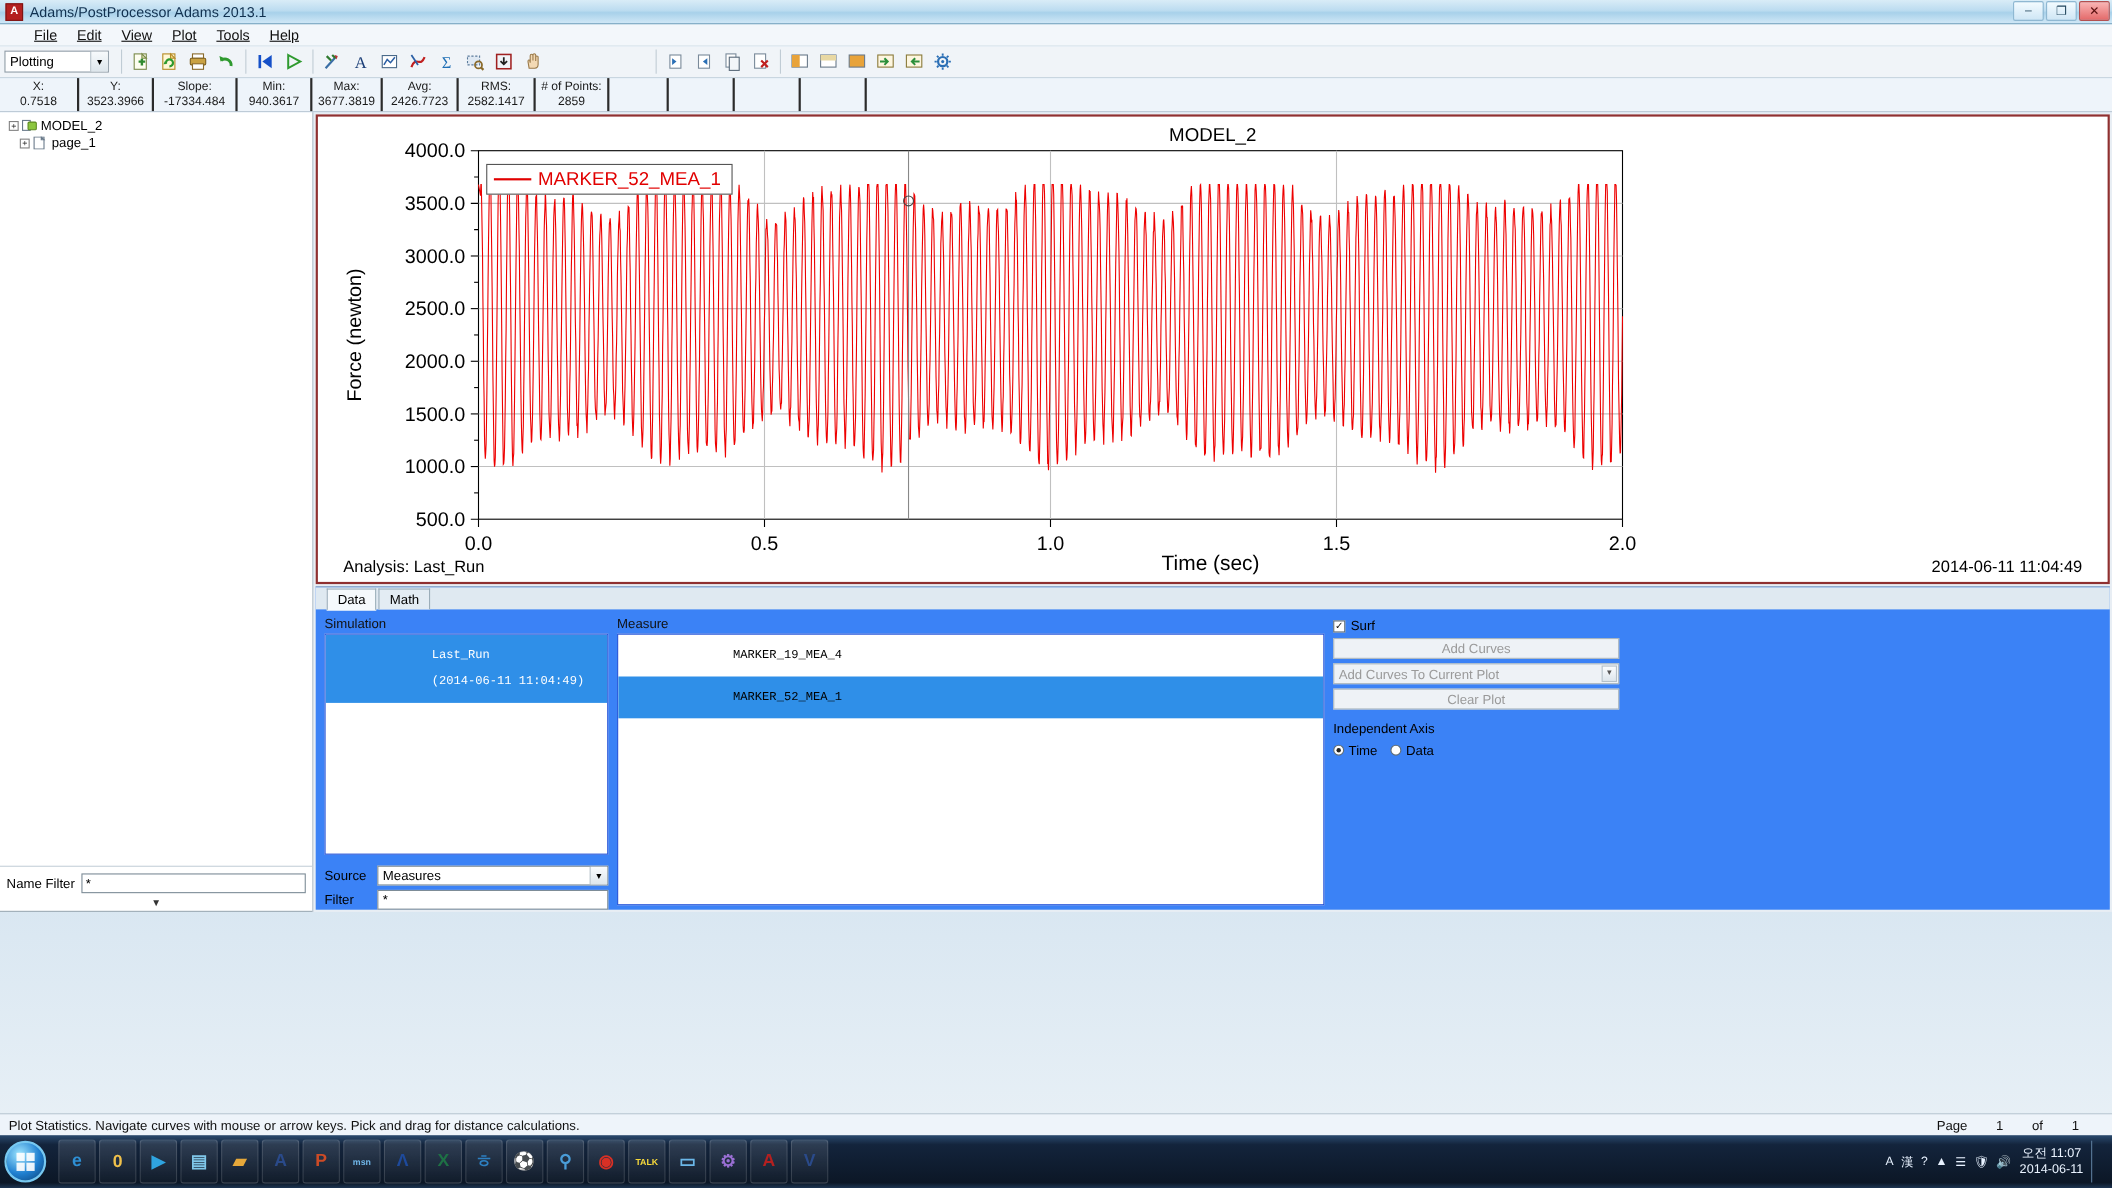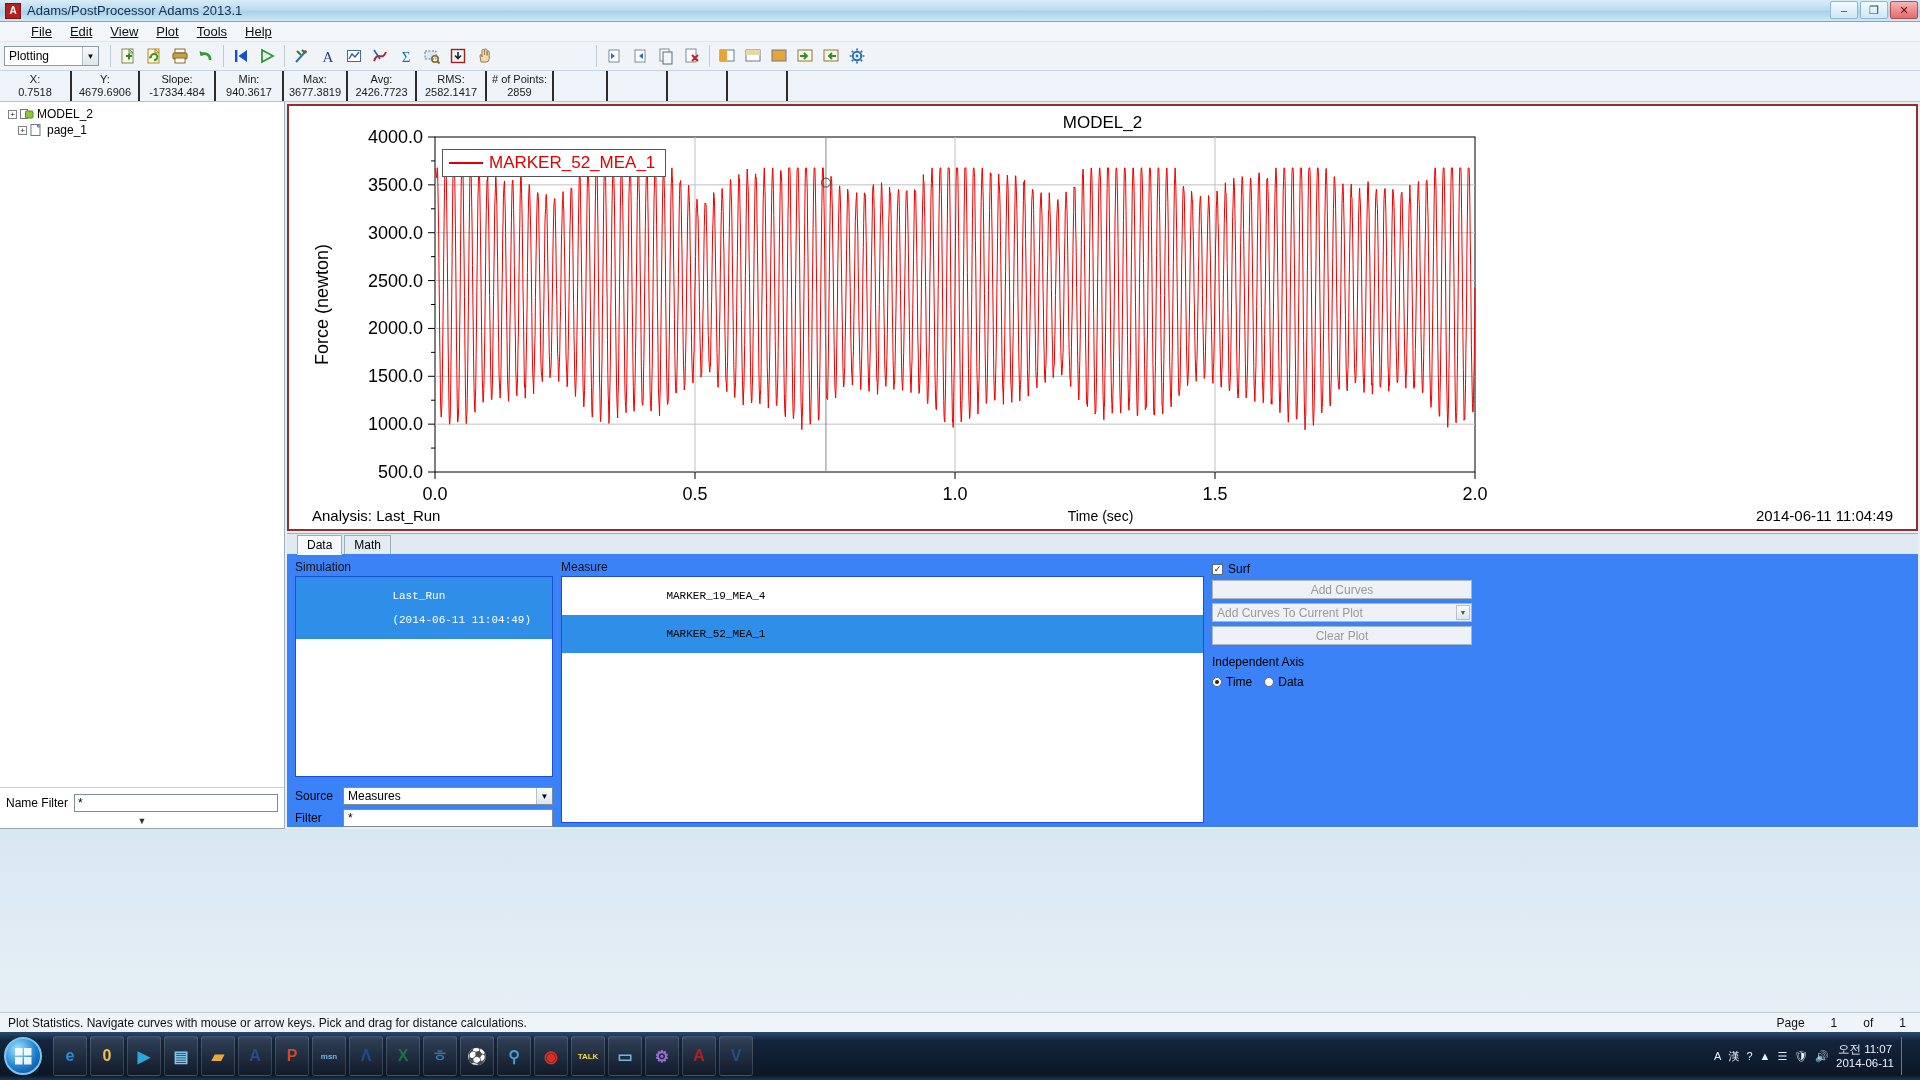--- a/index.html
+++ b/index.html
@@ -118,21 +118,21 @@
     text-align:center;font-size:17px;color:#000;margin-top:6px;
     font-family:"Liberation Sans", sans-serif;
   }
   #plot-svg-wrap { position:absolute; left:0; top:0; width:100%; height:100%; }
   #analysis-row {
     position:absolute;bottom:4px;left:0;right:0;
     display:flex;justify-content:space-between;padding:0 22px;
     font-size:15px;color:#000;
   }
   #xaxis-title {
-    position:absolute;bottom:4px;left:0;right:4px;text-align:center;font-size:14px;
+    position:absolute;bottom:4px;left:0;right:4px;text-align:center;font-size:19px;
   }
   
   #legend {
     position:absolute;border:1px solid #555;background:#fff;
     display:flex;align-items:center;gap:6px;padding:3px 10px 3px 6px;
   }
   #legend .lline { width:34px;height:0;border-top:2.5px solid #e10000; }
   #legend .ltext { color:#e10000;font-size:17px; }
   
   #dock { flex:1;background:#3b82f6;border-top:1px solid #9fb0bd;margin:2px;position:relative;}
@@ -180,21 +180,21 @@
   .radio-row { display:flex;align-items:center;gap:4px;font-size:12px;margin-top:2px;}
   .radio { width:10px;height:10px;border:1px solid #5d6b75;border-radius:50%;
            background:#fff;position:relative;}
   .radio.on::after{content:"";position:absolute;inset:2px;border-radius:50%;background:#222;}
   
   #statusbar {
     position:absolute;left:0;right:0;bottom:48px;height:20px;
     background:#eef4fa;border-top:1px solid #b9c7d3;
     display:flex;align-items:center;font-size:12px;padding-left:8px;color:#111;
   }
-  #page-info { margin-left:auto;display:flex;gap:26px;padding-right:14px;}
+  #page-info { margin-left:auto;display:flex;gap:26px;padding-right:30px;}
   
   #taskbar {
     position:absolute;left:0;right:0;bottom:0;height:48px;
     background:linear-gradient(to bottom,#2a4a6e,#13243c 18%,#0c1726 90%,#1d3552);
     display:flex;align-items:center;
   }
   #start-orb {
     width:38px;height:38px;border-radius:50%;margin-left:4px;
     background:radial-gradient(circle at 35% 30%,#9fe6ff,#1f7fd0 55%,#0b3f73);
     border:2px solid #77c8f0;
@@ -417,21 +417,21 @@
   </div>
 </div>
 
 <div id="stats">
   <div class="stat" style="width:72px">
     <div class="lbl">X:</div>
     <div class="val">0.7518</div>
   </div>
   <div class="stat" style="width:68px">
     <div class="lbl">Y:</div>
-    <div class="val">4679.6906</div>
+    <div class="val">3523.3966</div>
   </div>
   <div class="stat" style="width:76px">
     <div class="lbl">Slope:</div>
     <div class="val">-17334.484</div>
   </div>
   <div class="stat" style="width:68px">
     <div class="lbl">Min:</div>
     <div class="val">940.3617</div>
   </div>
   <div class="stat" style="width:64px">

